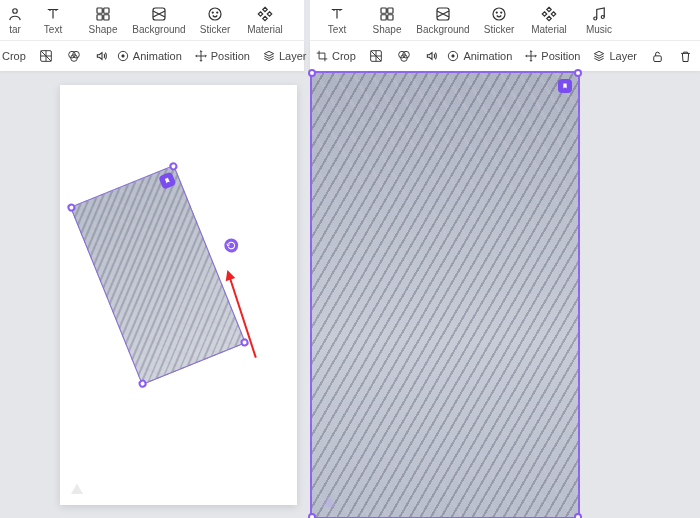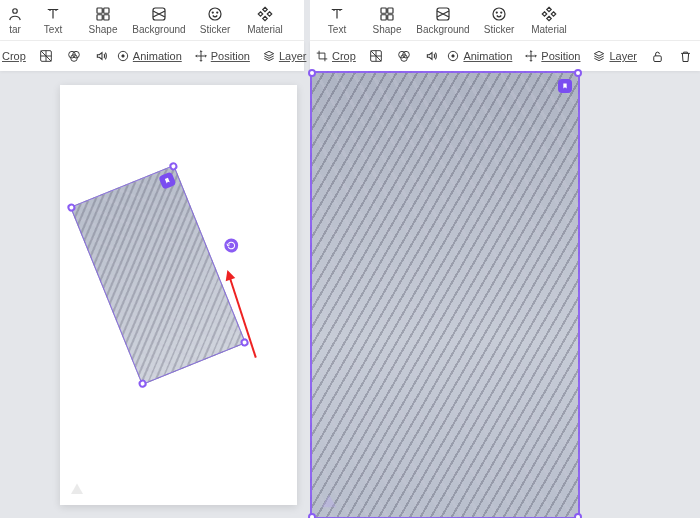--- a/index.html
+++ b/index.html
@@ -66,21 +66,21 @@
   .row2 {
     position: relative;
     height: 30px;
     background: #fff;
     display: flex;
     align-items: center;
     justify-content: space-between;
     padding: 0 4px 0 2px;
     box-shadow: 0 1px 3px rgba(0,0,0,0.06);
   }
-  .row2 .cluster { display:flex; align-items:center; gap:6px;text-decoration:underline; }
+  .row2 .cluster { display:flex; align-items:center; gap:6px; }
   .row2 .btn {
     display:flex; align-items:center; gap:3px;
     font-size:11px; color:#444; cursor:pointer;
     padding:2px 3px;
   }
   .row2 .icon-btn {
     width:22px; height:22px; display:flex; align-items:center; justify-content:center;
     cursor:pointer; color:#444;
   }
   svg { display:block; }
@@ -375,20 +375,30 @@
           <span class="lbl">Sticker</span>
         </div>
         <div class="tool-item">
           <span class="ico">
             <svg viewBox="0 0 24 24" width="18" height="18" fill="none" stroke="#333" stroke-width="1.6">
                 <path d="M12 3l3 3-3 3-3-3zM12 15l3 3-3 3-3-3zM6 9l3 3-3 3-3-3zM18 9l3 3-3 3-3-3z"></path>
               </svg>
           </span>
           <span class="lbl">Material</span>
         </div>
+        <div class="tool-item">
+          <span class="ico">
+            <svg viewBox="0 0 24 24" width="18" height="18" fill="none" stroke="#333" stroke-width="1.6">
+                <path d="M9 18V6l10-2v12"></path>
+                <circle cx="7" cy="18" r="2"></circle>
+                <circle cx="17" cy="16" r="2"></circle>
+              </svg>
+          </span>
+          <span class="lbl">Music</span>
+        </div>
       </div>
     </div>
 
     <div class="row2">
       <div class="cluster">
         <div class="btn">
           <svg viewBox="0 0 24 24" width="14" height="14" fill="none" stroke="#333" stroke-width="1.6">
               <path d="M7 3v14h14M3 7h14v14"></path>
             </svg>
           <span class="lbl">Crop</span>

